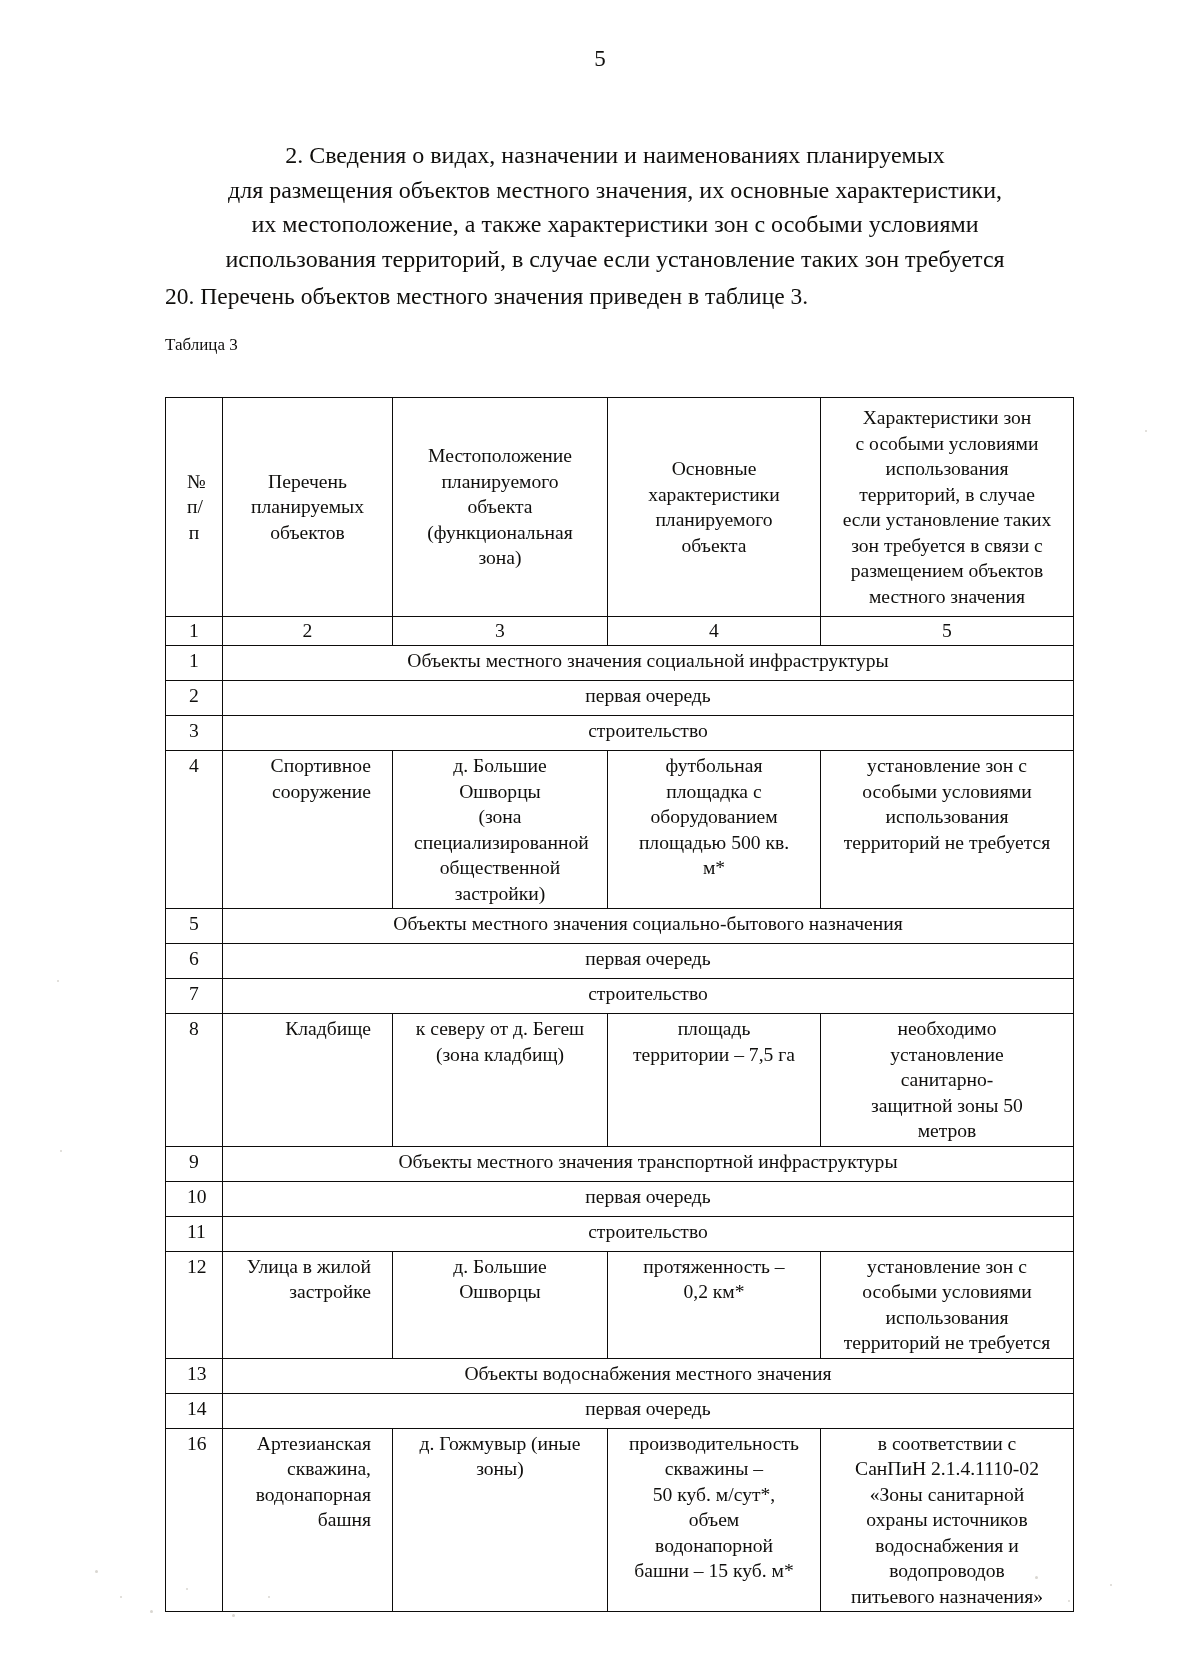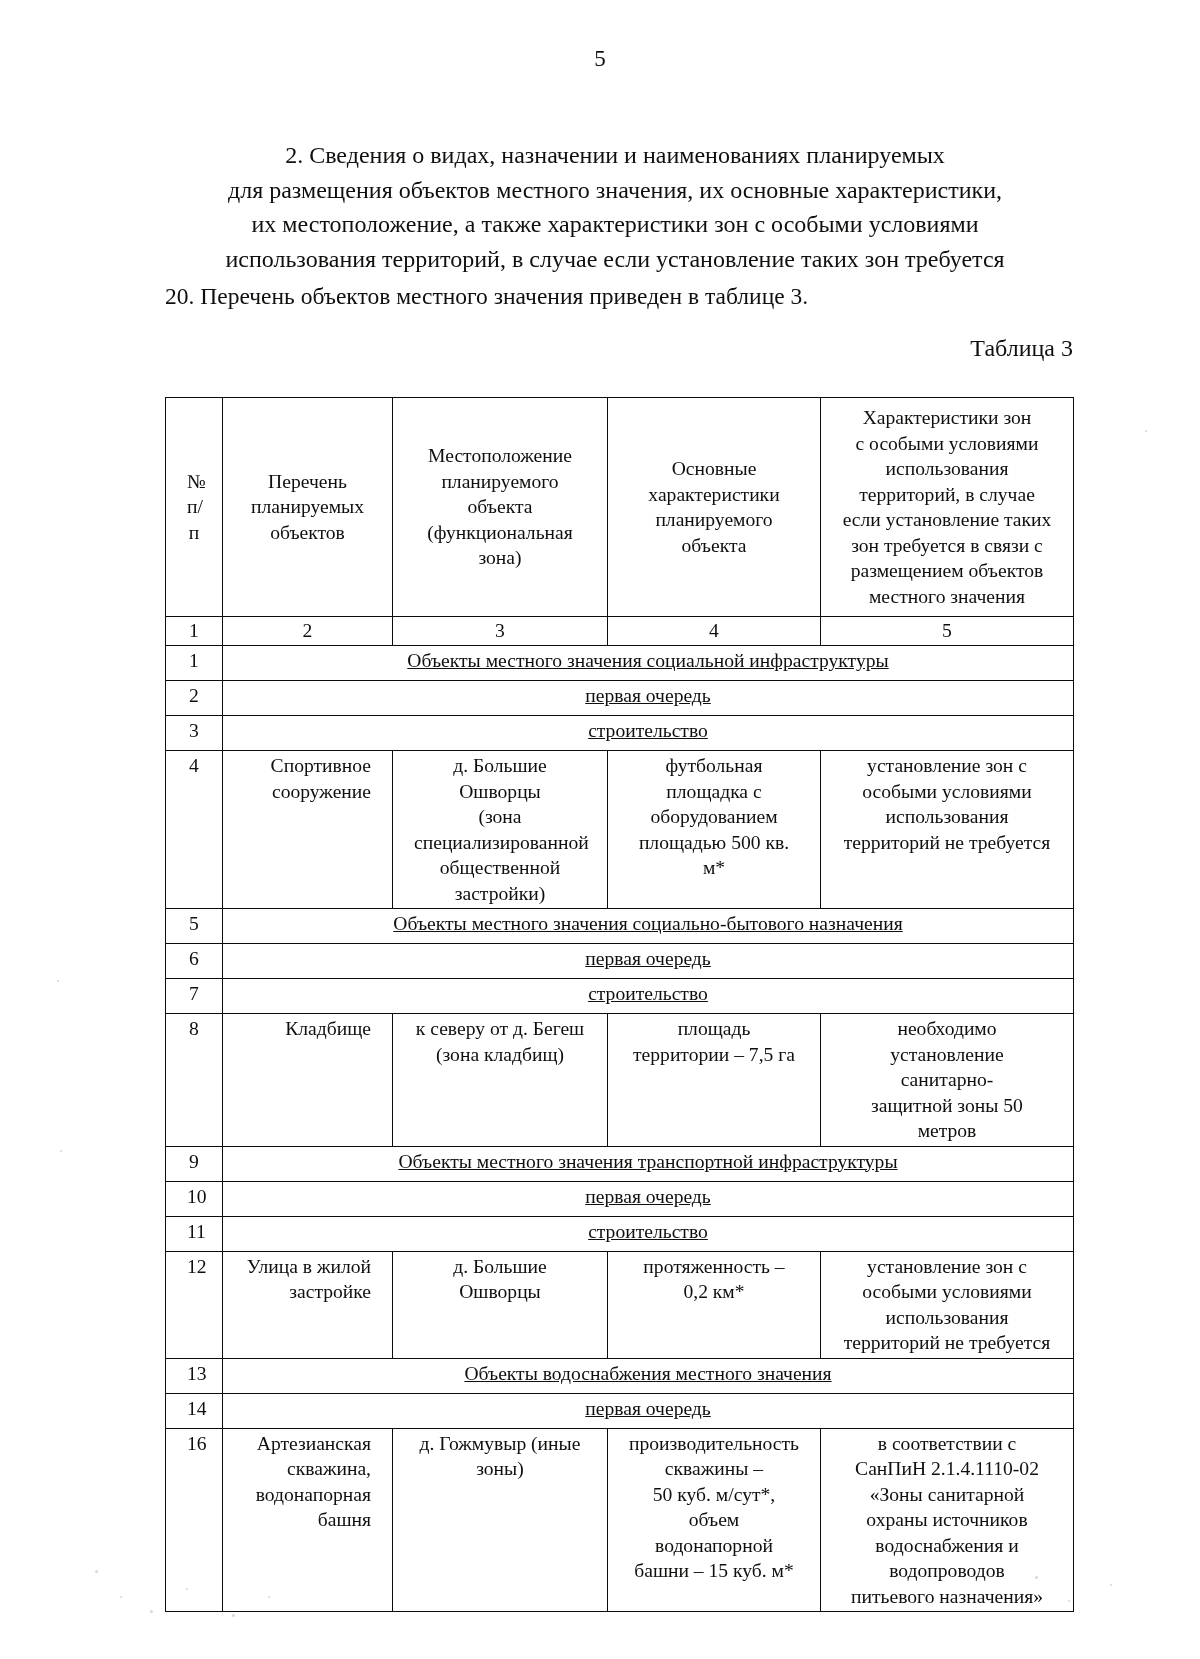--- a/index.html
+++ b/index.html
@@ -57,22 +57,21 @@
     text-align: left;
     font-size: 23.5px;
     line-height: 33px;
   }
 
   .table-caption {
     position: absolute;
     top: 335px;
     left: 165px;
     width: 908px;
-    text-align: right;
-    font-size: 24px;
+    font-size: 17px;
   }
 
   table.main-table {
     position: absolute;
     top: 397px;
     left: 165px;
     width: 908px;
     border-collapse: collapse;
     table-layout: fixed;
     font-size: 19.6px;
@@ -97,21 +96,20 @@
   }
   td.left-cell {
     text-align: left;
     padding-left: 9px;
   }
   td.section-cell {
     text-align: center;
     vertical-align: middle;
     padding-top: 3px;
     padding-bottom: 3px;
-    text-decoration: underline;
   }
   tr.section-row td {
     height: 30px;
   }
   tr.header-row th {
     padding-top: 7px;
     padding-bottom: 7px;
   }
   tr.colnum-row td {
     height: 26px;

